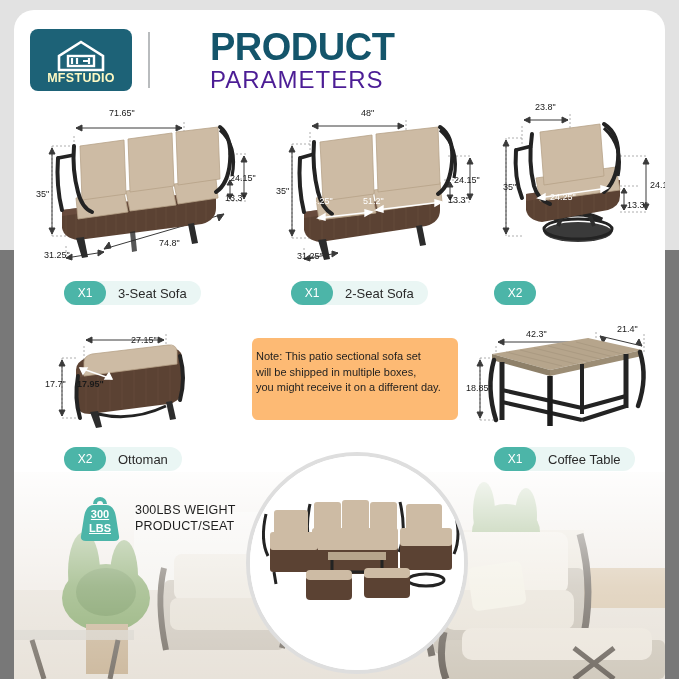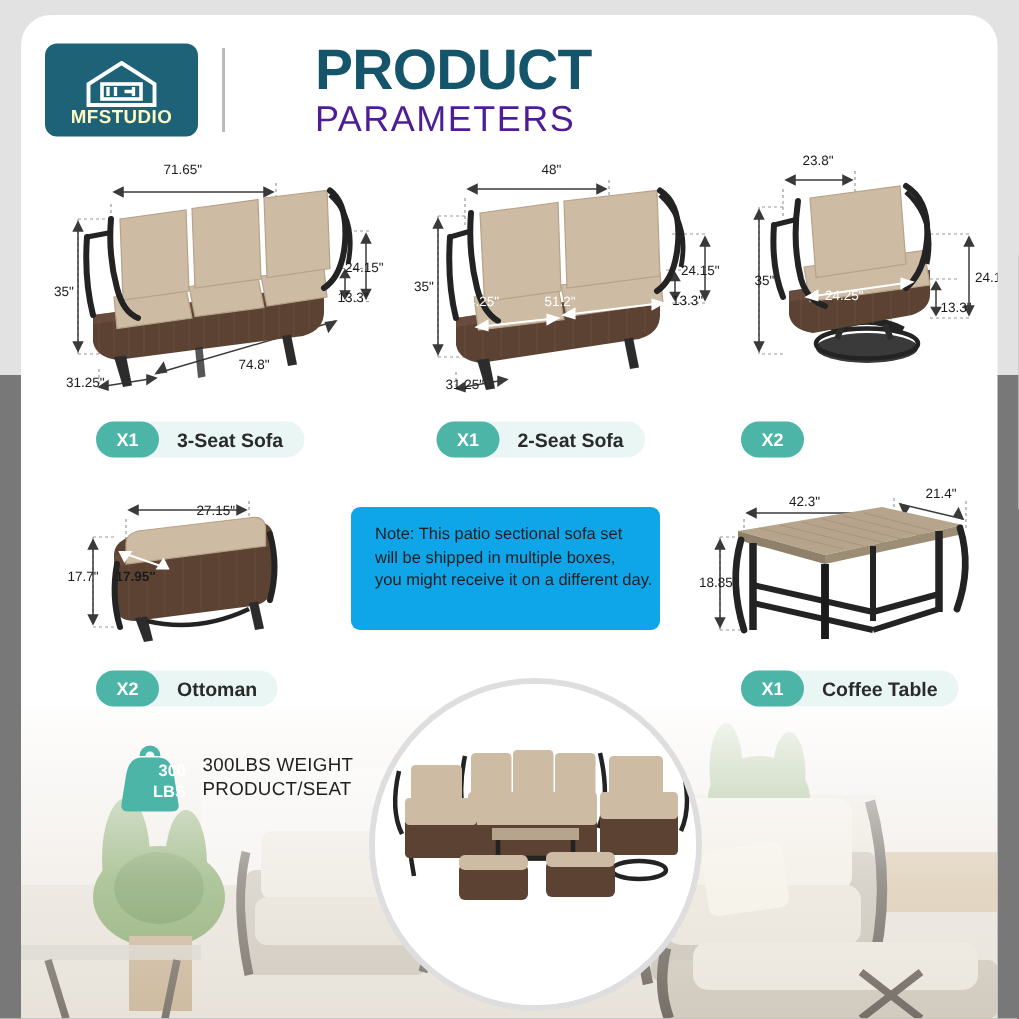--- a/index.html
+++ b/index.html
@@ -59,49 +59,49 @@
   .dim-label {
     position: absolute; font-size: 9px; color: #1a1a1a;
     font-family: "Liberation Sans", sans-serif; white-space: nowrap;
   }
   .dim-label.white { color: #ffffff; }
 
   
   .pill {
     position: absolute; height: 24px;
     background: #eaf6f4; border-radius: 12px;
-    display: flex; align-items: center; font-weight: bold;
+    display: flex; align-items: center;
   }
   .pill-badge {
     width: 42px; height: 24px; border-radius: 12px;
     background: #4cb5a8; color: #ffffff;
     font-size: 12px; display: flex;
     align-items: center; justify-content: center;
     flex: 0 0 auto;
   }
   .pill-text {
     font-size: 13px; color: #2a2a2a; padding: 0 14px 0 12px;
     white-space: nowrap;
   }
 
   
   .note-box {
-    position: absolute; left: 220px; top: 328px;
+    position: absolute; left: 238px; top: 328px;
     width: 206px; height: 82px;
-    background: #0ea5e9; border-radius: 6px;
-    padding: 11px 16px; line-height: 1.42;
+    background: #fdba74; border-radius: 6px;
+    padding: 11px 4px; line-height: 1.42;
   }
   .note-line { font-size: 11px; color: #1f1f1f; white-space: nowrap; }
 
   
   .weight-wrap { position: absolute; left: 62px; top: 484px; display: flex; align-items: center; }
   .weight-icon { position: relative; width: 48px; height: 48px; }
   .weight-icon .txt-a, .weight-icon .txt-b {
-    position: absolute; width: 100%; text-align: right;
-    color: #ffffff; font-size: 11px; font-weight: bold;
+    position: absolute; width: 100%; text-align: center;
+    color: #ffffff; font-size: 11px; font-weight: bold; text-decoration: underline;
   }
   .weight-icon .txt-a { top: 14px; }
   .weight-icon .txt-b { top: 28px; }
   .weight-text { margin-left: 11px; line-height: 1.32; }
   .weight-text div { font-size: 12.5px; color: #1f1f1f; font-weight: normal; letter-spacing: 0.2px; }
 
   
   .photo {
     position: absolute; left: 0; top: 462px; width: 651px; height: 207px;
     overflow: hidden;

